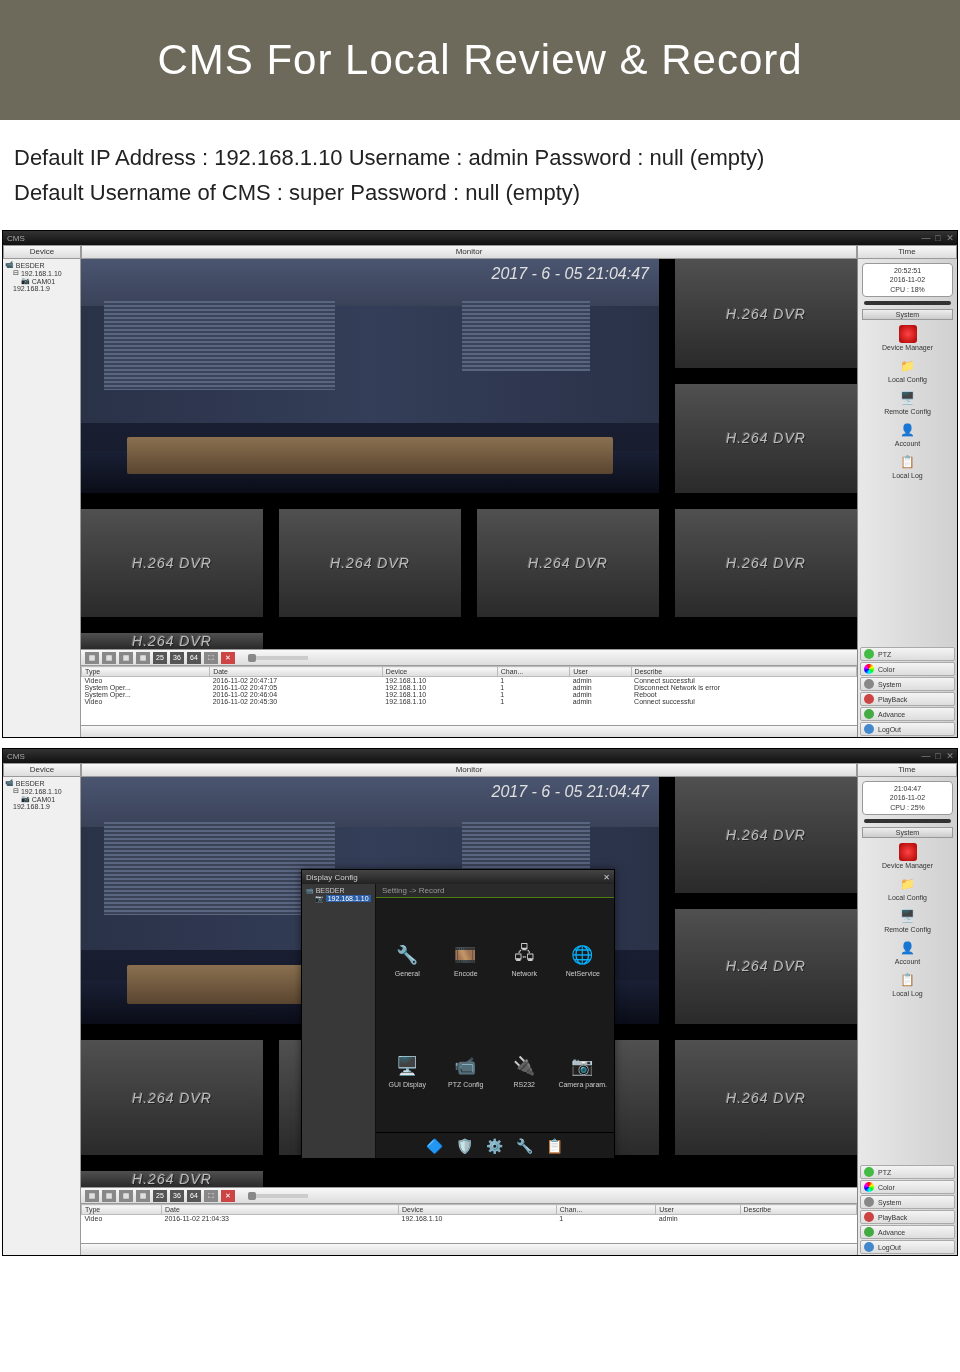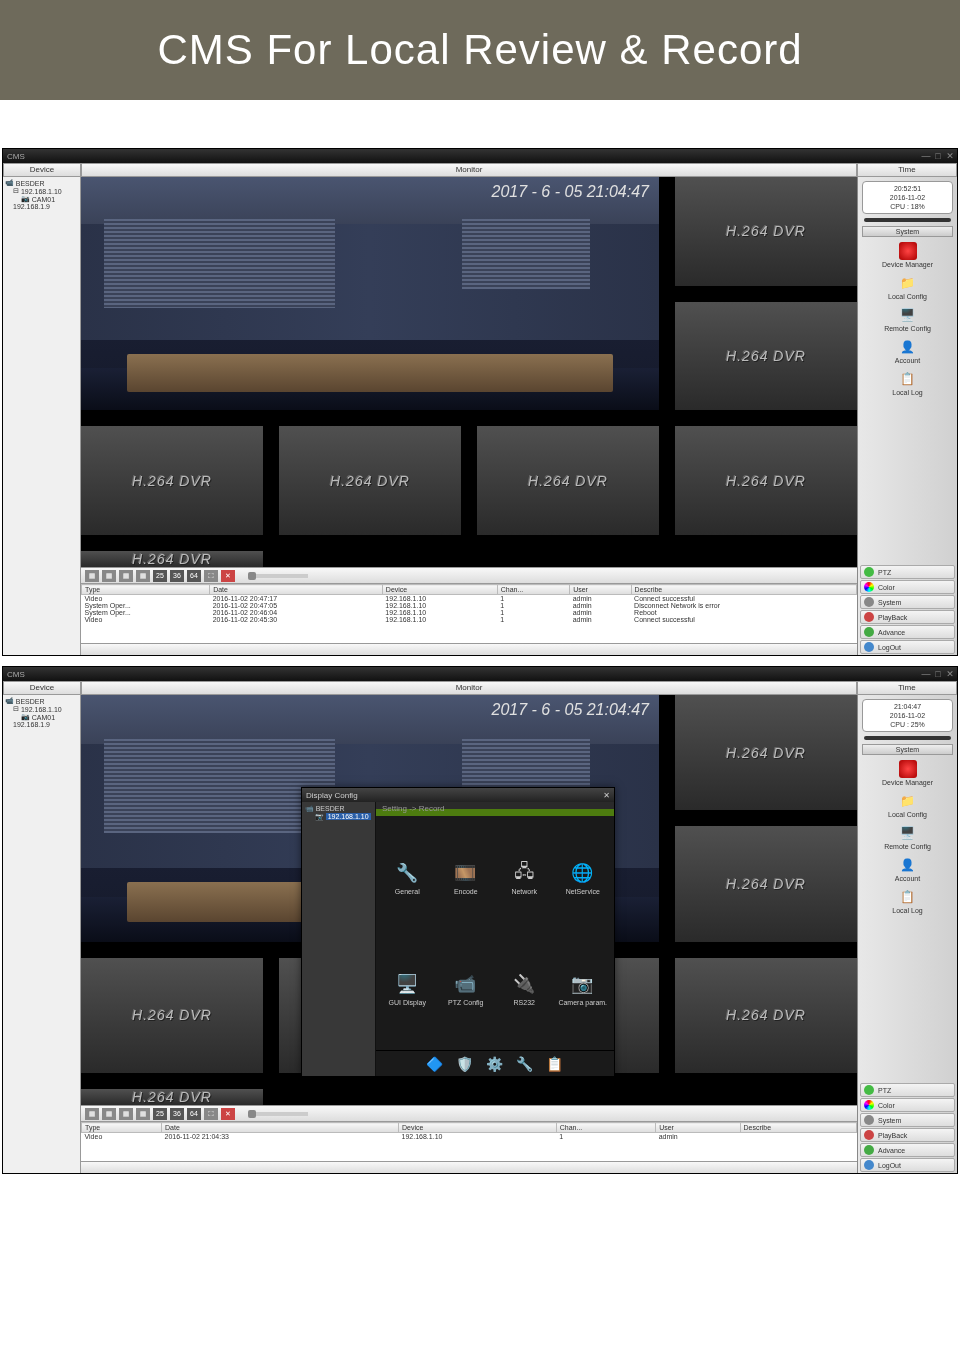--- a/index.html
+++ b/index.html
@@ -1,19 +1,19 @@
 <!DOCTYPE html>
 <html><head>
 <meta charset="utf-8">
 <style>
 *{margin:0;padding:0;box-sizing:border-box;font-family:Arial,Helvetica,sans-serif}
 body{width:960px;background:#fff}
-.banner{background:#6e6a5b;color:#fff;text-align:center;padding:26px 0;font-family:Impact,'Arial Narrow Bold',sans-serif;font-size:42px;font-weight:400;letter-spacing:1px}
+.banner{background:#6e6a5b;color:#fff;text-align:center;padding:36px 0;font-family:Impact,'Arial Narrow Bold',sans-serif;font-size:42px;font-weight:400;letter-spacing:1px}
 .creds{padding:20px 14px;color:#222;font-size:22px;line-height:1.6}
-.app{width:956px;margin:8px auto 10px;background:#2a2a2a;border:1px solid #000}
+.app{width:956px;margin:0 auto 10px;background:#2a2a2a;border:1px solid #000}
 .titlebar{height:14px;background:linear-gradient(#333,#111);color:#aaa;font-size:8px;display:flex;align-items:center;padding:0 4px;position:relative}
 .titlebar .wins{position:absolute;right:2px;display:flex;gap:2px}
 .titlebar .wins span{width:10px;height:10px;display:inline-block;font-size:9px;text-align:center;color:#888}
 .headrow{display:flex;height:14px}
 .headrow>div{background:linear-gradient(#f8f8f8,#ddd);border:1px solid #999;font-size:8px;color:#333;text-align:center;line-height:12px}
 .col-device{width:78px}
 .col-monitor{flex:1}
 .col-time{width:100px}
 .body3{display:flex;height:478px}
 .devpanel{width:78px;background:#f0f0f0;border-right:1px solid #999;font-size:7px;color:#333;padding:2px}
@@ -44,21 +44,21 @@
 .ritem .ic{width:18px;height:18px;border-radius:3px;display:flex;align-items:center;justify-content:center;font-size:12px}
 .rbtns{margin-top:auto}
 .rbtn{display:flex;align-items:center;gap:4px;background:linear-gradient(#f4f4f4,#ddd);border:1px solid #aaa;margin:1px 2px;padding:1px 3px;font-size:7px;border-radius:2px}
 .rbtn .dot{width:10px;height:10px;border-radius:50%}
 .overlay{position:absolute;top:92px;left:220px;width:314px;height:290px;background:#2f2f2f;border:1px solid #000;box-shadow:0 0 8px rgba(0,0,0,.5);display:flex;flex-direction:column;font-size:8px;color:#ccc}
 .ov-title{height:14px;background:linear-gradient(#444,#222);display:flex;align-items:center;padding:0 4px;justify-content:space-between}
 .ov-body{flex:1;display:flex}
 .ov-left{width:74px;background:#383838;border-right:1px solid #111;padding:3px;font-size:7px}
 .ov-left .sel{background:#2a5fa8;color:#fff;padding:0 2px}
 .ov-right{flex:1;background:#1a1a1a;display:flex;flex-direction:column}
-.ov-bc{height:14px;background:#2a2a2a;color:#999;font-size:8px;padding:2px 6px;border-bottom:7px solid #4d7c0f}
+.ov-bc{height:14px;background:#2a2a2a;color:#999;font-size:8px;padding:2px 6px;border-bottom:1px solid #4d7c0f}
 .ov-grid{flex:1;display:grid;grid-template-columns:repeat(4,1fr);grid-template-rows:repeat(2,1fr);padding:10px 6px;gap:8px}
 .ov-it{display:flex;flex-direction:column;align-items:center;justify-content:center;gap:3px;font-size:7px;color:#ccc}
 .ov-it .oic{width:30px;height:24px;display:flex;align-items:center;justify-content:center;font-size:18px}
 .ov-bot{height:26px;border-top:1px solid #000;display:flex;align-items:center;justify-content:center;gap:10px}
 .ov-bot span{width:20px;height:18px;display:flex;align-items:center;justify-content:center;font-size:14px;color:#6af}
 .office{position:absolute;inset:0;overflow:hidden}
 .office .ceiling{position:absolute;top:0;left:0;right:0;height:20%;background:linear-gradient(#4a5570,#3a4258)}
 .office .wall{position:absolute;top:20%;left:0;right:0;height:50%;background:linear-gradient(90deg,#2a3248,#343e58,#2a3248)}
 .office .blinds{position:absolute;top:18%;left:4%;width:40%;height:38%;background:repeating-linear-gradient(180deg,#5a6580 0 2px,#3a4258 2px 4px)}
 .office .blinds2{position:absolute;top:18%;right:12%;width:22%;height:30%;background:repeating-linear-gradient(180deg,#5a6580 0 2px,#3a4258 2px 4px)}
@@ -66,20 +66,22 @@
 .office .floor{position:absolute;bottom:0;left:0;right:0;height:18%;background:linear-gradient(#1a2035,#0a0d18)}
 </style>
 </head>
 <body>
 
 <div class="banner">
   <span>CMS For Local Review &amp; Record</span>
 </div>
 
 <div class="creds">
+  <div>Default IP Address : 192.168.1.10  Username : admin Password : null (empty)</div>
+  <div>Default Username of CMS : super Password : null (empty)</div>
 </div>
 
 <div class="app">
   <div class="titlebar">
     <span>CMS</span>
     <div class="wins">
       <span>—</span>
       <span>□</span>
       <span>✕</span>
     </div>

